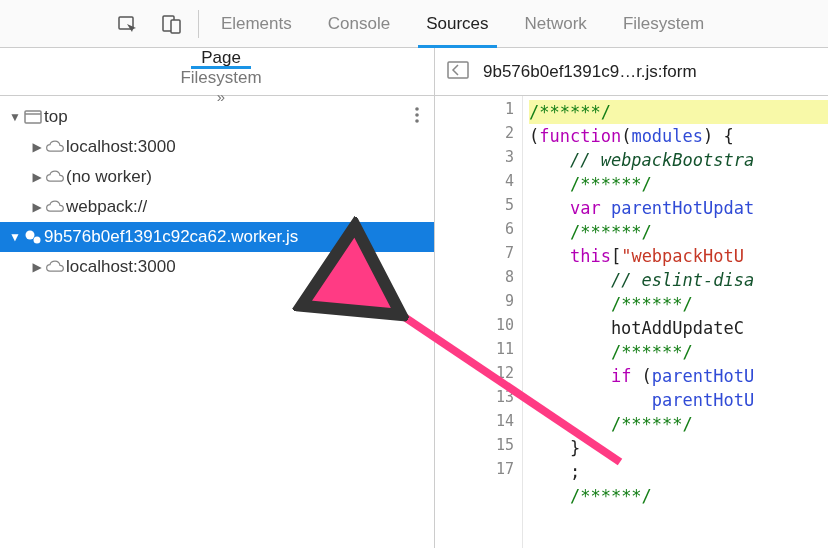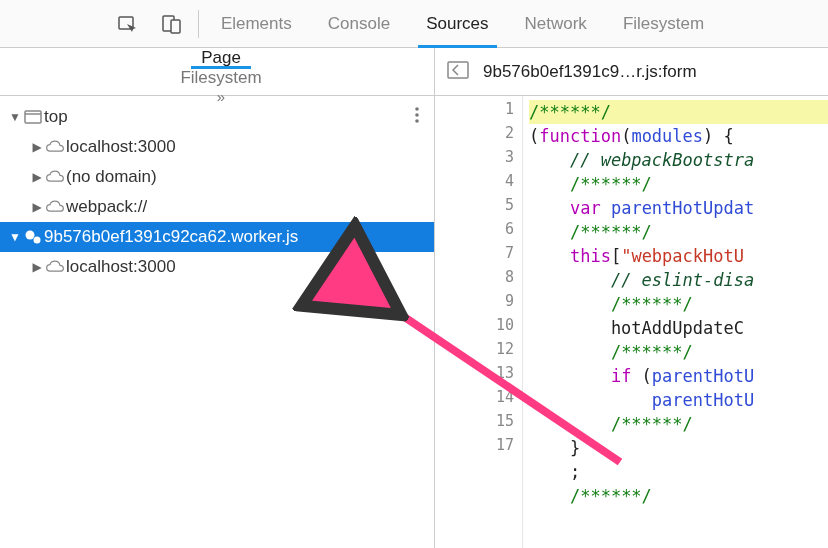--- a/index.html
+++ b/index.html
@@ -206,21 +206,21 @@
           </span>
         <span class="lbl">localhost:3000</span>
       </div>
       <div class="tree-row" style="padding-left:30px">
         <span class="tri">▶</span>
         <span class="ico">
             <svg class="cloud-svg" viewBox="0 0 24 16">
               <path d="M6 13 Q2 13 2 9 Q2 5 6 5 Q7 1 12 1 Q17 1 18 6 Q22 6 22 10 Q22 13 18 13 Z"></path>
             </svg>
           </span>
-        <span class="lbl">(no domain)</span>
+        <span class="lbl">(no worker)</span>
       </div>
       <div class="tree-row" style="padding-left:30px">
         <span class="tri">▶</span>
         <span class="ico">
             <svg class="cloud-svg" viewBox="0 0 24 16">
               <path d="M6 13 Q2 13 2 9 Q2 5 6 5 Q7 1 12 1 Q17 1 18 6 Q22 6 22 10 Q22 13 18 13 Z"></path>
             </svg>
           </span>
         <span class="lbl">webpack://</span>
       </div>
@@ -263,20 +263,21 @@
           <div>1</div>
           <div>2</div>
           <div>3</div>
           <div>4</div>
           <div>5</div>
           <div>6</div>
           <div>7</div>
           <div>8</div>
           <div>9</div>
           <div>10</div>
+          <div>11</div>
           <div>12</div>
           <div>13</div>
           <div>14</div>
           <div>15</div>
           <div>17</div>
         </div>
       <div class="code" id="code"><div><span class="c0 hl-line">/******/</span></div><div><span>(</span><span class="kw">function</span><span>(</span><span class="fn">modules</span><span>) {</span></div><div><span>    </span><span class="c1">// webpackBootstra</span></div><div><span>    </span><span class="c0">/******/</span></div><div><span>    </span><span class="kw">var</span><span> </span><span class="fn">parentHotUpdat</span></div><div><span>    </span><span class="c0">/******/</span></div><div><span>    </span><span class="kw">this</span><span>[</span><span class="str">"webpackHotU</span></div><div><span>        </span><span class="c1">// eslint-disa</span></div><div><span>        </span><span class="c0">/******/</span></div><div><span>        hotAddUpdateC</span></div><div><span>        </span><span class="c0">/******/</span></div><div><span>        </span><span class="kw">if</span><span> (</span><span class="fn">parentHotU</span></div><div><span>            </span><span class="fn">parentHotU</span></div><div><span>        </span><span class="c0">/******/</span></div><div><span>    }</span></div><div><span>    ;</span></div><div><span>    </span><span class="c0">/******/</span></div></div>
     </div>
   </div>
 </div>

